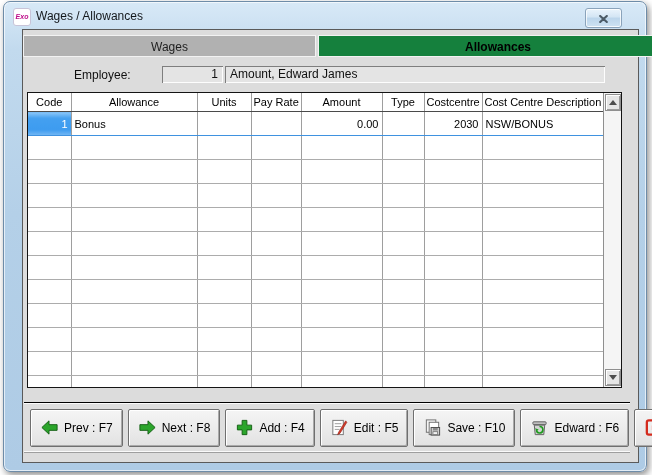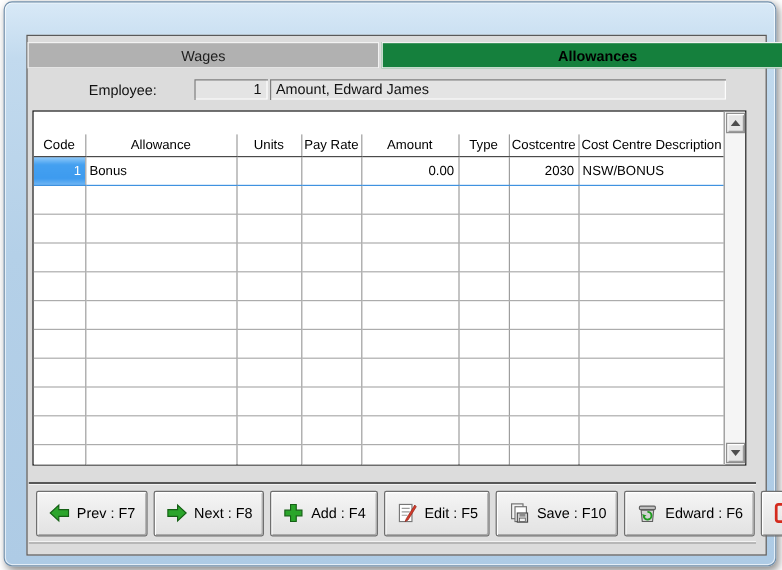--- a/index.html
+++ b/index.html
@@ -33,21 +33,21 @@
   
   .emp-label{position:absolute;left:51px;top:38px;font-size:12px;color:#111;}
   .field{position:absolute;top:36px;height:17px;background:#E4E4E4;font-size:12px;color:#111;
     box-shadow:inset 1px 1px 0 #7E7E7E, inset -1px -1px 0 #FDFDFD;line-height:17px;box-sizing:border-box;}
   .field-code{left:139px;width:61px;text-align:right;padding-right:5px;}
   .field-name{left:202px;width:380px;text-align:left;padding-left:5px;}
 
   
   .grid-wrap{position:absolute;left:4px;top:62px;width:595px;height:296px;border:1px solid #141414;
     background:#FFFFFF;box-sizing:border-box;overflow:hidden;}
-  table.grid{border-collapse:collapse;table-layout:fixed;width:577px;margin-top:19px;}
+  table.grid{border-collapse:collapse;table-layout:fixed;width:577px;}
   .grid th{height:18px;font-size:11px;font-weight:normal;color:#000;background:#FFFFFF;
     border-right:1px solid #9E9E9E;border-bottom:1px solid #4A4A4A;padding:0 2px;overflow:hidden;white-space:nowrap;}
   .grid td{height:23px;font-size:11px;color:#000;border-right:1px solid #9E9E9E;
     border-bottom:1px solid #ACACAC;padding:0 3px;overflow:hidden;white-space:nowrap;background:#FFFFFF;}
   .grid th.al{text-align:left;} .grid th.ac{text-align:center;}
   .grid td.ar{text-align:right;} .grid td.al{text-align:left;}
   tr.selected td{border-bottom:1px solid #3F92E0;border-top:1px solid #3F92E0;}
   tr.selected td.sel-cell{background:linear-gradient(180deg,#8AC6F8 0%,#44A0F0 25%,#3D9BEF 75%,#74B8F4 100%);
     color:#FFFFFF;}
   .vscroll{position:absolute;top:0;right:0;bottom:0;width:17px;border-left:1px solid #8F8F8F;background:#F5F5F5;}
@@ -69,20 +69,29 @@
     box-shadow:inset 1px 1px 0 #FFFFFF, inset -1px -1px 0 #A9A9A9;
     font-size:12px;color:#000;font-family:"Liberation Sans",sans-serif;cursor:default;white-space:nowrap;}
   .tb-btn .ic{display:inline-flex;width:19px;height:19px;}
 </style>
 </head>
 <body>
 
 <div class="stage">
   <div class="window">
 
+    <div class="titlebar">
+      <div class="app-icon">Exo</div>
+      <div class="title-text">Wages / Allowances</div>
+      <div class="close-btn">
+        <svg width="9" height="8" viewBox="0 0 9 8">
+          <path d="M1.2 1 L7.8 7 M7.8 1 L1.2 7" stroke="#4B5A66" stroke-width="2.1" stroke-linecap="round"></path>
+        </svg>
+      </div>
+    </div>
 
     <div class="client">
 
       <div class="tab tab-inactive">Wages</div>
       <div class="tab tab-active">Allowances</div>
 
       <div class="emp-label">Employee:</div>
       <div class="field field-code">1</div>
       <div class="field field-name">Amount, Edward James</div>
 

